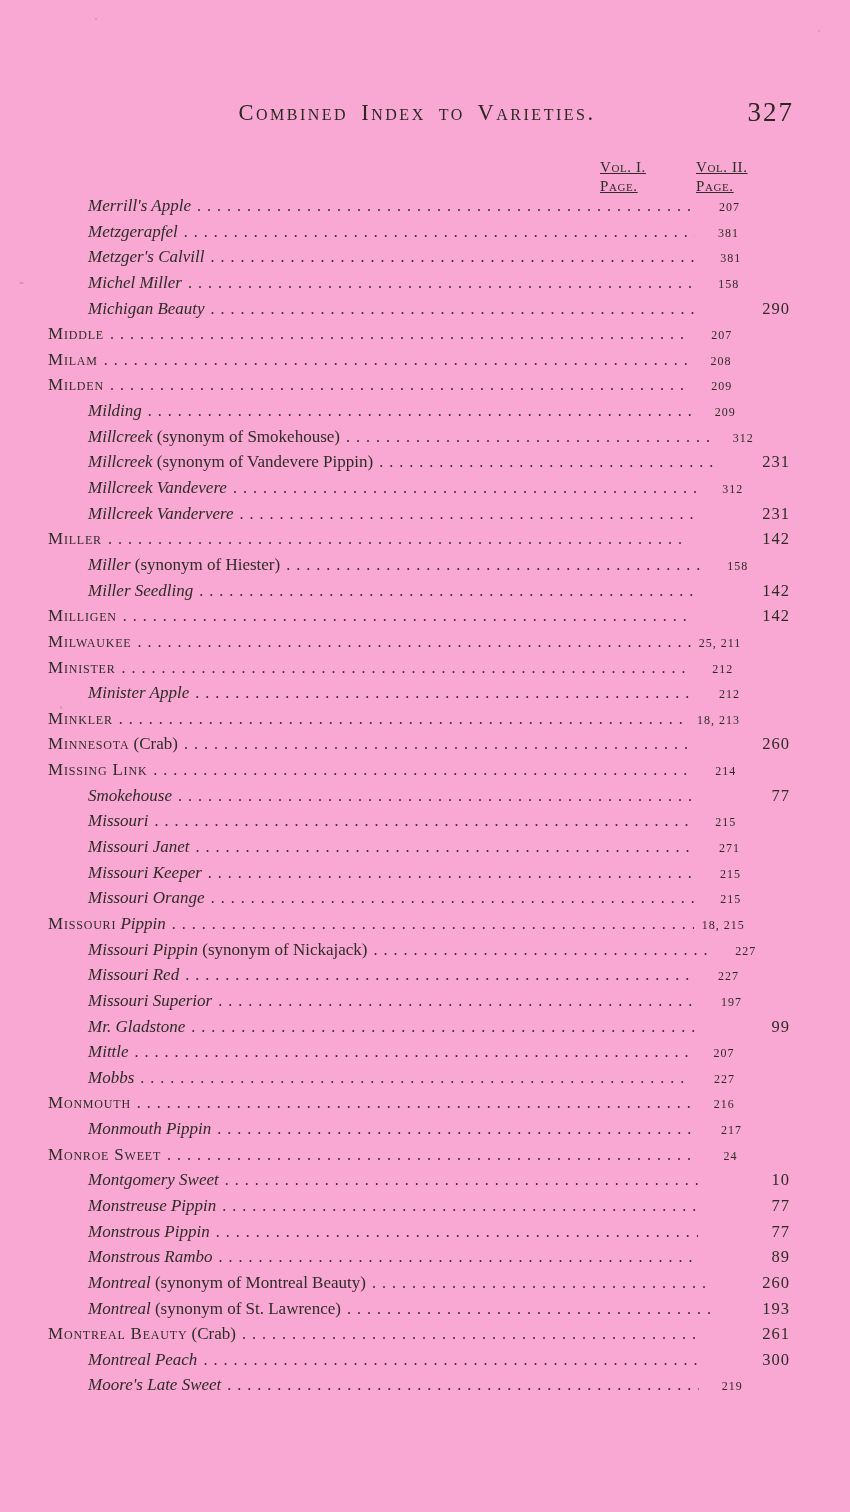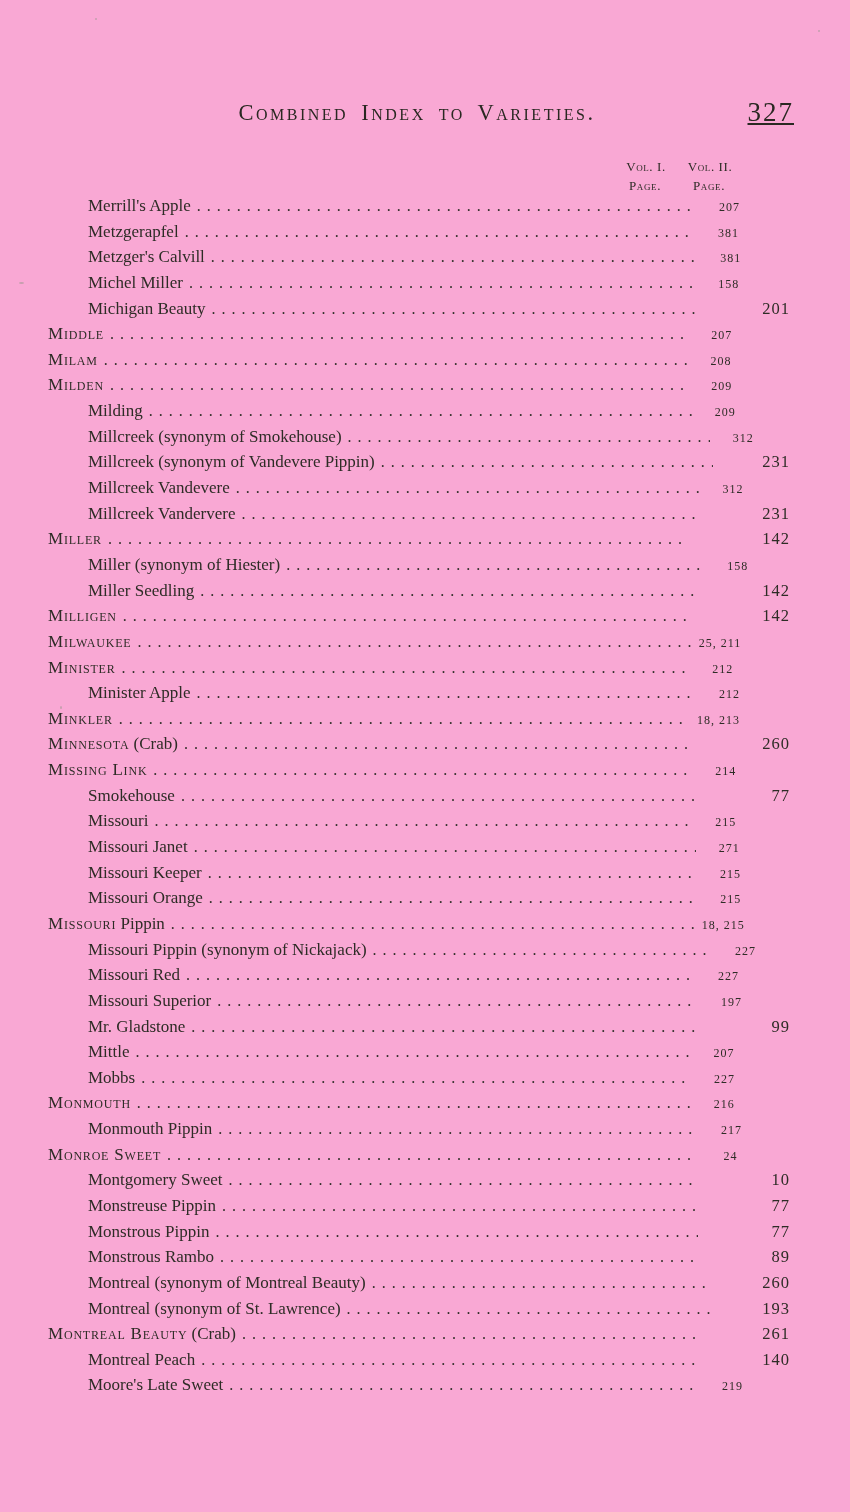--- a/index.html
+++ b/index.html
@@ -23,48 +23,48 @@
     letter-spacing: 2.5px;
     word-spacing: 5px;
     color: #2a2822;
     transform: translateX(-8px);
   }
   .page-number {
     position: absolute; top: 97px; right: 56px;
     font-size: 27px;
     letter-spacing: 2px;
     color: #2a2822;
-    text-decoration: underline;
   }
   .colhead {
     position: absolute; top: 158px;
     width: 92px;
-    text-align: center;
+    text-align: left;
     font-variant: small-caps;
-    font-size: 13px;
+    font-size: 15px;
     letter-spacing: 0.6px;
     line-height: 18.5px;
+    text-decoration: underline;
   }
   .colhead-1 { left: 600px; }
-  .colhead-2 { left: 664px; }
+  .colhead-2 { left: 696px; }
   .colhead .page-label { padding-right: 2px; }
   .index-list {
     position: absolute; top: 196px; left: 48px;
     width: 742px;
   }
   .row {
     display: flex;
     align-items: baseline;
     height: 25.65px;
     font-size: 17px;
   }
   .row .name { white-space: nowrap; }
   .row.indent .name { padding-left: 40px; }
   .s-sc { font-variant: small-caps; letter-spacing: 0.8px; }
-  .s-it { }
+  .s-it { font-style: italic; }
   .s-rm { font-style: normal; font-family: Liberation Serif, serif; }
   .dots {
     flex: 1 1 auto;
     overflow: hidden;
     white-space: nowrap;
     margin-left: 6px;
     color: #32302a;
   }
   .dots::after {
     content: "....................................................................................................";
@@ -140,21 +140,21 @@
     <span class="name"><span class="s-it">Michel Miller</span></span>
     <span class="dots"></span>
     <span class="vol1">158</span>
     <span class="vol2"></span>
   </div>
 
   <div class="row indent">
     <span class="name"><span class="s-it">Michigan Beauty</span></span>
     <span class="dots"></span>
     <span class="vol1"></span>
-    <span class="vol2">201</span>
+    <span class="vol2">290</span>
   </div>
 
   <div class="row">
     <span class="name"><span class="s-sc">Middle</span></span>
     <span class="dots"></span>
     <span class="vol1">207</span>
     <span class="vol2"></span>
   </div>
 
   <div class="row">
@@ -427,21 +427,21 @@
     <span class="name"><span class="s-sc">Montreal Beauty</span><span class="s-rm"> (Crab)</span></span>
     <span class="dots"></span>
     <span class="vol1"></span>
     <span class="vol2">261</span>
   </div>
 
   <div class="row indent">
     <span class="name"><span class="s-it">Montreal Peach</span></span>
     <span class="dots"></span>
     <span class="vol1"></span>
-    <span class="vol2">140</span>
+    <span class="vol2">300</span>
   </div>
 
 
   <div class="row indent">
     <span class="name"><span class="s-it">Moore's Late Sweet</span></span>
     <span class="dots"></span>
     <span class="vol1">219</span>
     <span class="vol2"></span>
   </div>
 </div>

